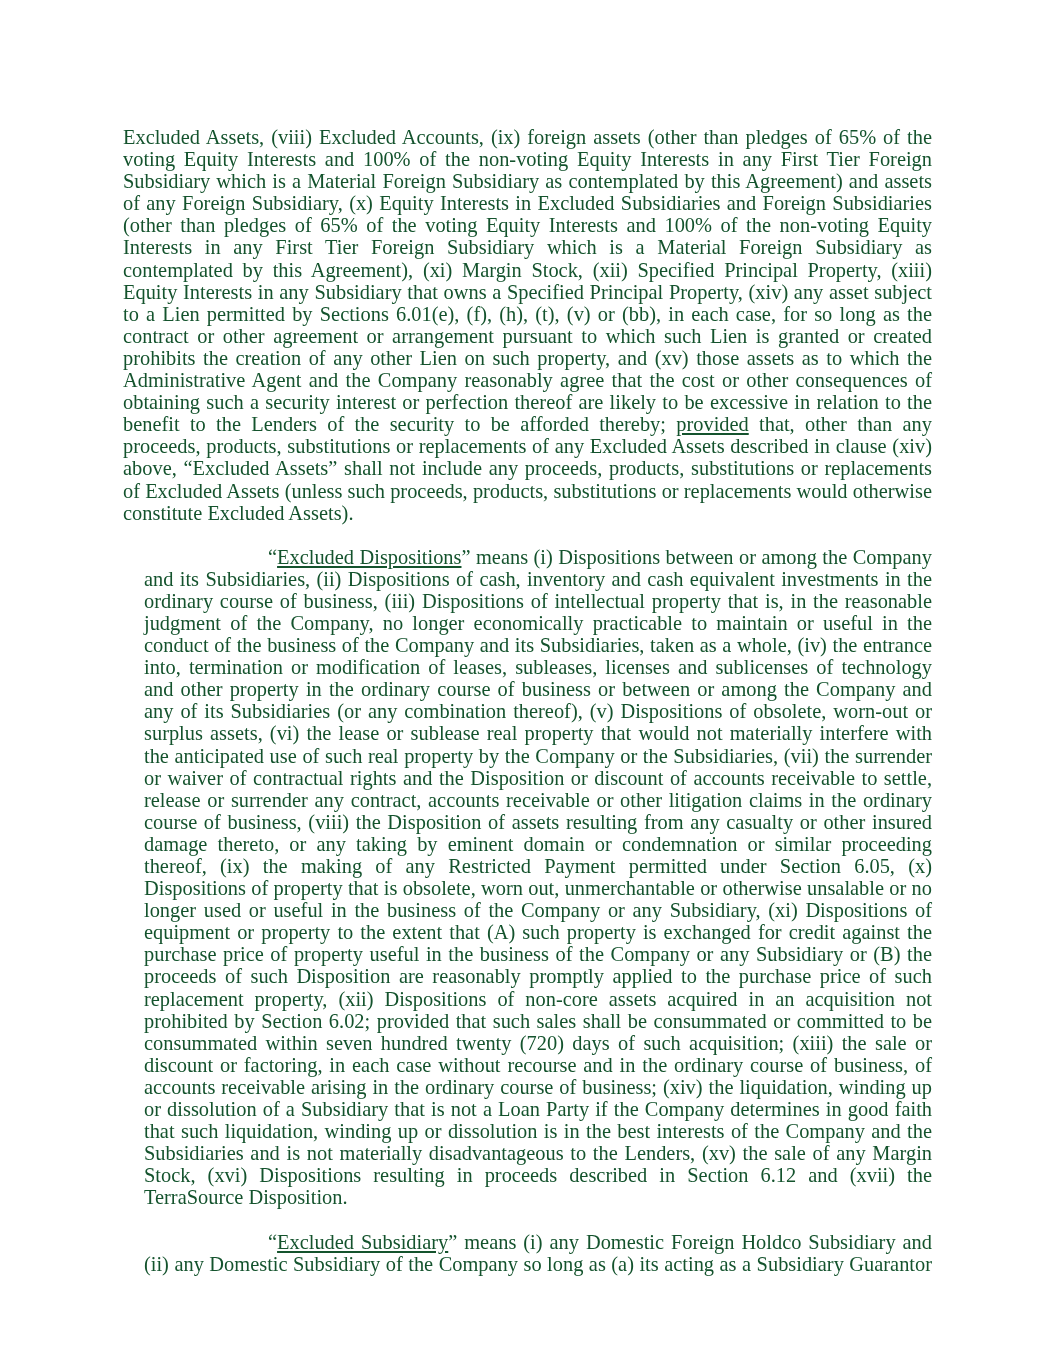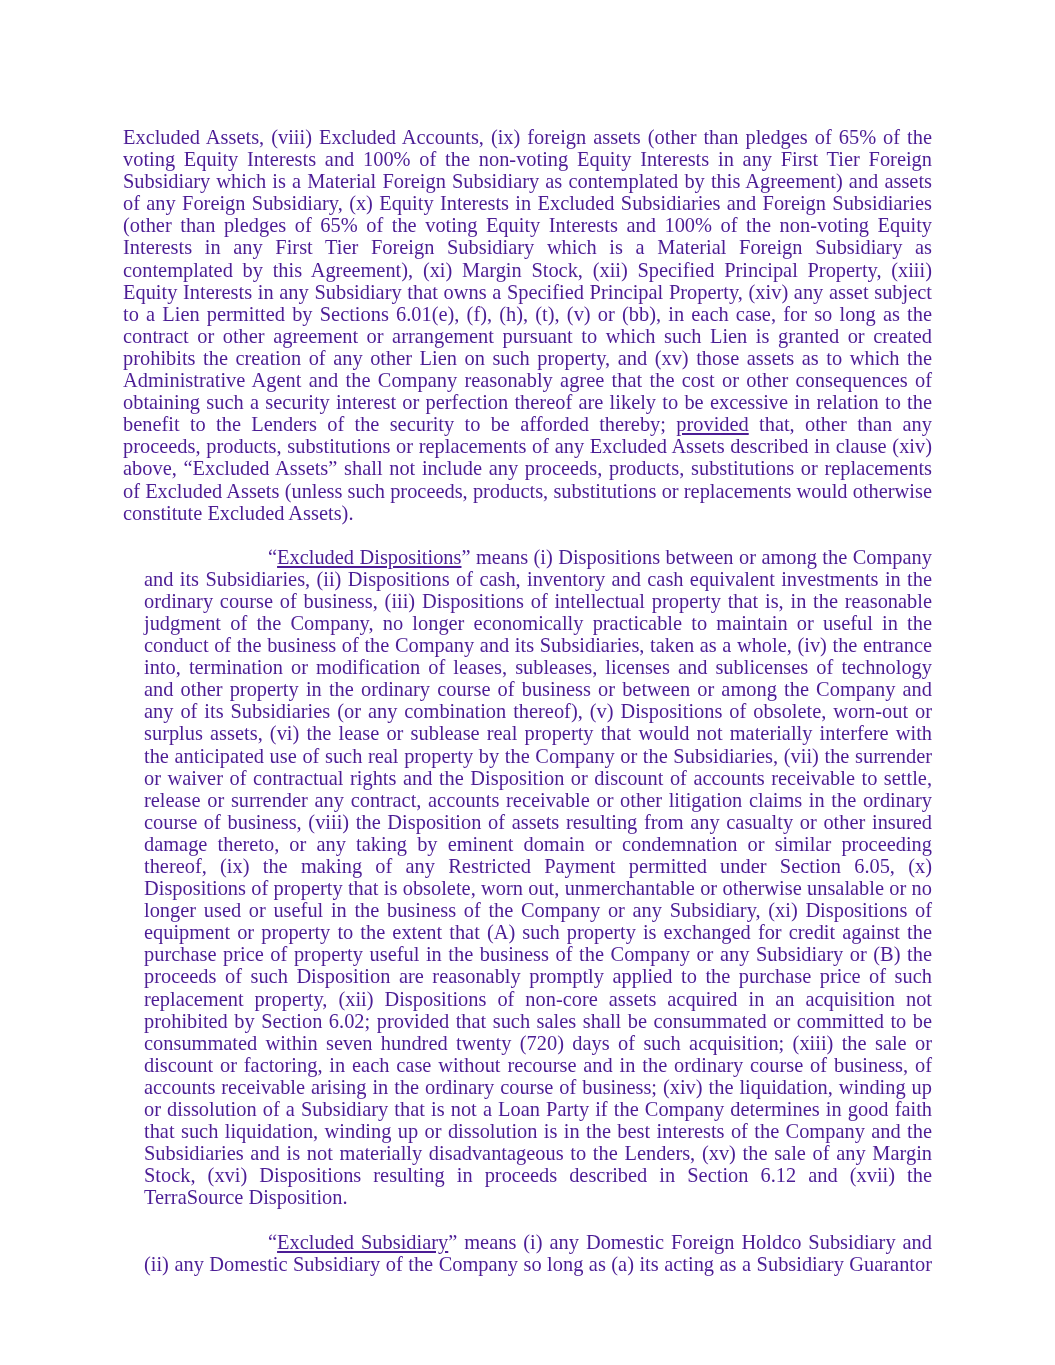--- a/index.html
+++ b/index.html
@@ -5,21 +5,21 @@
   html, body {
     margin: 0;
     padding: 0;
     background: #ffffff;
   }
   .page {
     position: relative;
     width: 1055px;
     height: 1276px;
     background: #ffffff;
-    color: #4c1d95;
+    color: #14532d;
     font-family: "Liberation Serif", "DejaVu Serif", serif;
     overflow: hidden;
   }
   .body-text {
     position: absolute;
     left: 123px;
     top: 126px;
     width: 809px;
     font-size: 20.4px;
     line-height: 22.1px;

